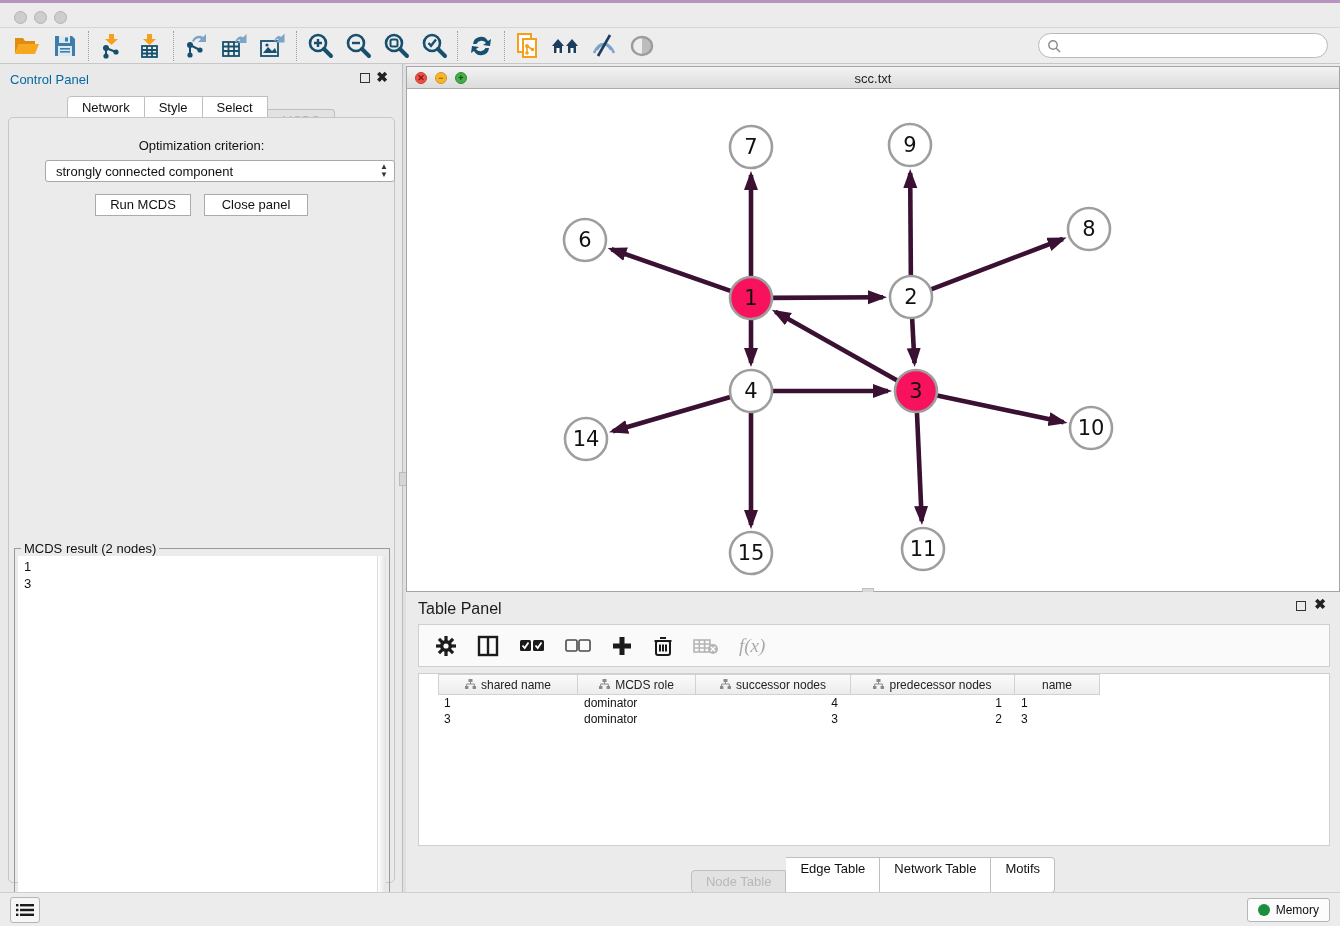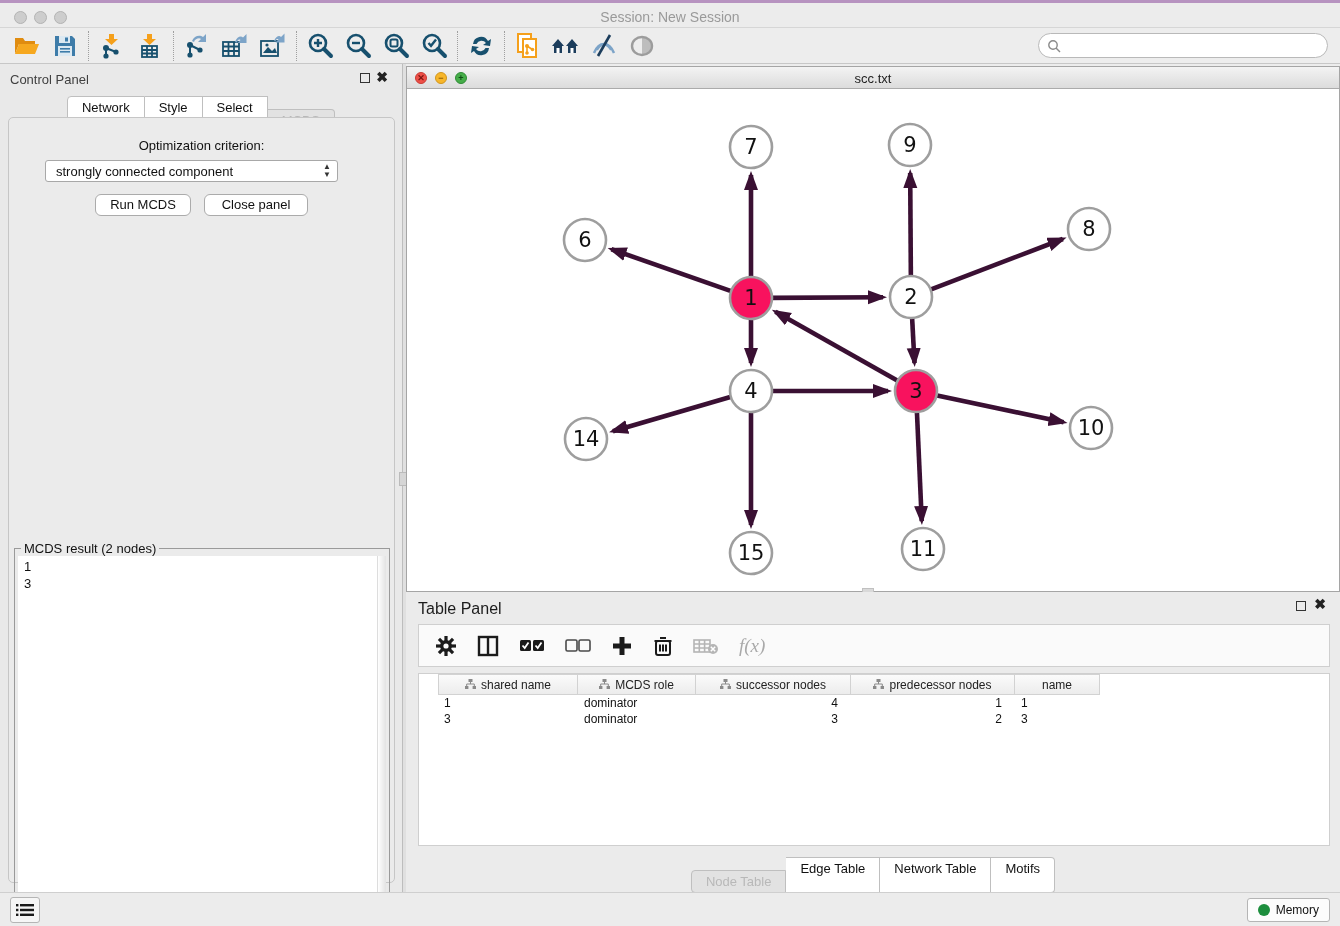--- a/index.html
+++ b/index.html
@@ -20,39 +20,39 @@
   .tb-btn { width:38px; height:32px; display:flex; align-items:center; justify-content:center; }
   .tb-sep { width:1px; height:30px; border-left:1px dotted #9f9f9f; margin:0 4px; }
   #search-wrap { position:absolute; right:12px; top:5px; width:290px; height:25px;
     background:#fff; border:1px solid #b9b9b9; border-radius:13px;
     display:flex; align-items:center; padding-left:8px; }
   #search-input { border:none; outline:none; flex:1; font-size:13px; background:transparent; }
 
   
   #control-panel { position:absolute; left:0; top:64px; width:403px; height:828px;
     background:#e9e9e9; border-right:1px solid #bdbdbd; }
-  #cp-header { position:absolute; left:10px; top:8px; font-size:13px; color:#404040; }
+  #cp-header { position:absolute; left:10px; top:8px; font-size:13px; color:#0369a1; }
   .panel-float { position:absolute; top:9px; width:10px; height:10px; border:1.5px solid #333; }
   .panel-close { position:absolute; top:5px; font-size:14px; font-weight:bold; color:#222; }
   #cp-tabs { position:absolute; left:0; top:32px; width:100%; display:flex; justify-content:center; }
   .seg-tab { font-size:13px; padding:3px 14px; background:#fff; border:1px solid #bfbfbf;
     border-left:none; color:#111; }
   .seg-tab:first-child { border-left:1px solid #bfbfbf; border-radius:4px 0 0 4px; }
   .seg-tab:last-child { border-radius:0 4px 4px 0; }
   .seg-tab.active { background:#e2e2e2; color:#b8b8b8;margin-top:13px; }
   #cp-content { position:absolute; left:8px; top:53px; width:387px; height:766px;
     background:#ebebeb; border:1px solid #c6c6c6; border-radius:5px; }
   #opt-label { position:absolute; top:20px; width:100%; text-align:center; font-size:13px; color:#111; }
-  #criterion { position:absolute; left:36px; top:42px; width:293px; height:22px; background:#fff;
+  #criterion { position:absolute; left:36px; top:42px; width:350px; height:22px; background:#fff;
     border:1px solid #a8a8a8; border-radius:3px; font-size:13px; display:flex; align-items:center;
     padding-left:10px; color:#111; }
   #criterion .updown { position:absolute; right:6px; top:2px; font-size:8px; line-height:8px;
     color:#333; text-align:center; }
   .cp-btn { position:absolute; top:76px; height:22px; background:#fff; border:1px solid #ababab;
-    border-radius:6px; font-size:13px; color:#111; text-align:center; line-height:20px; }
+    border-radius:0; font-size:13px; color:#111; text-align:center; line-height:20px; }
   #mcds-fieldset { position:absolute; left:5px; top:430px; width:376px; height:381px;
     border:1px solid #9a9a9a; }
   #mcds-legend { position:absolute; left:6px; top:-8px; background:#ebebeb; padding:0 3px;
     font-size:13px; color:#111; }
   #mcds-text { position:absolute; left:3px; top:7px; right:12px; bottom:4px; background:#fff;
     font-size:13px; line-height:17px; padding:2px 0 0 6px; white-space:pre-line; color:#111; }
   #mcds-scroll { position:absolute; right:3px; top:7px; width:9px; bottom:4px;
     background:linear-gradient(to right,#fff, #e3e3e3); border-left:1px solid #ddd; }
 
   
@@ -103,21 +103,20 @@
 
   svg text { font-family:"DejaVu Sans", sans-serif; }
 </style>
 </head>
 <body>
 
 <div id="titlebar">
   <div class="traffic" style="left:14px"></div>
   <div class="traffic" style="left:34px"></div>
   <div class="traffic" style="left:54px"></div>
-  <div id="win-title">Session: New Session</div>
 </div>
 
 <div id="toolbar">
   <div style="width:8px"></div>
   <div class="tb-btn">
     <svg width="28" height="24" viewBox="0 0 28 24">
         <path d="M2 4 h8 l2 3 h10 v3 H6 L2 20 Z" fill="#e08c10"></path>
         <path d="M6 10 h20 l-4 10 H2 Z" fill="#f6a81f"></path>
       </svg>
   </div>

